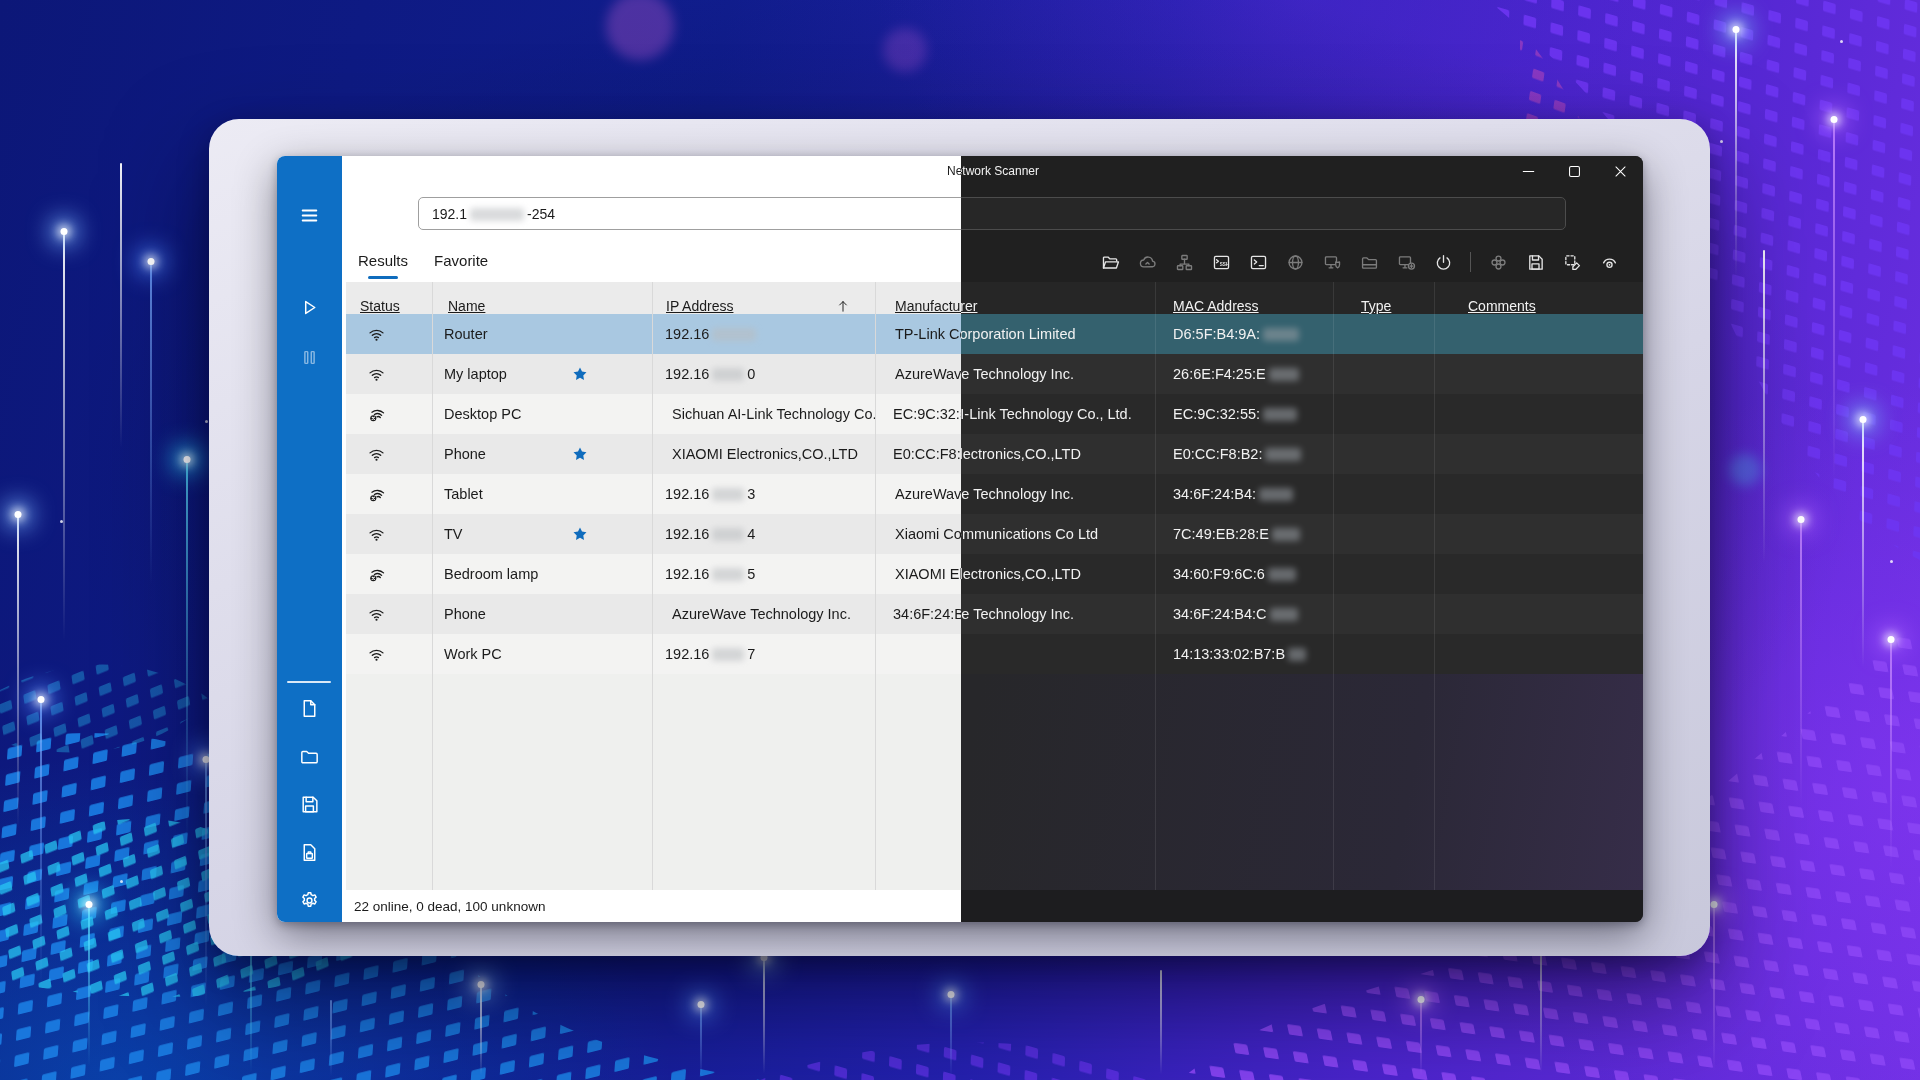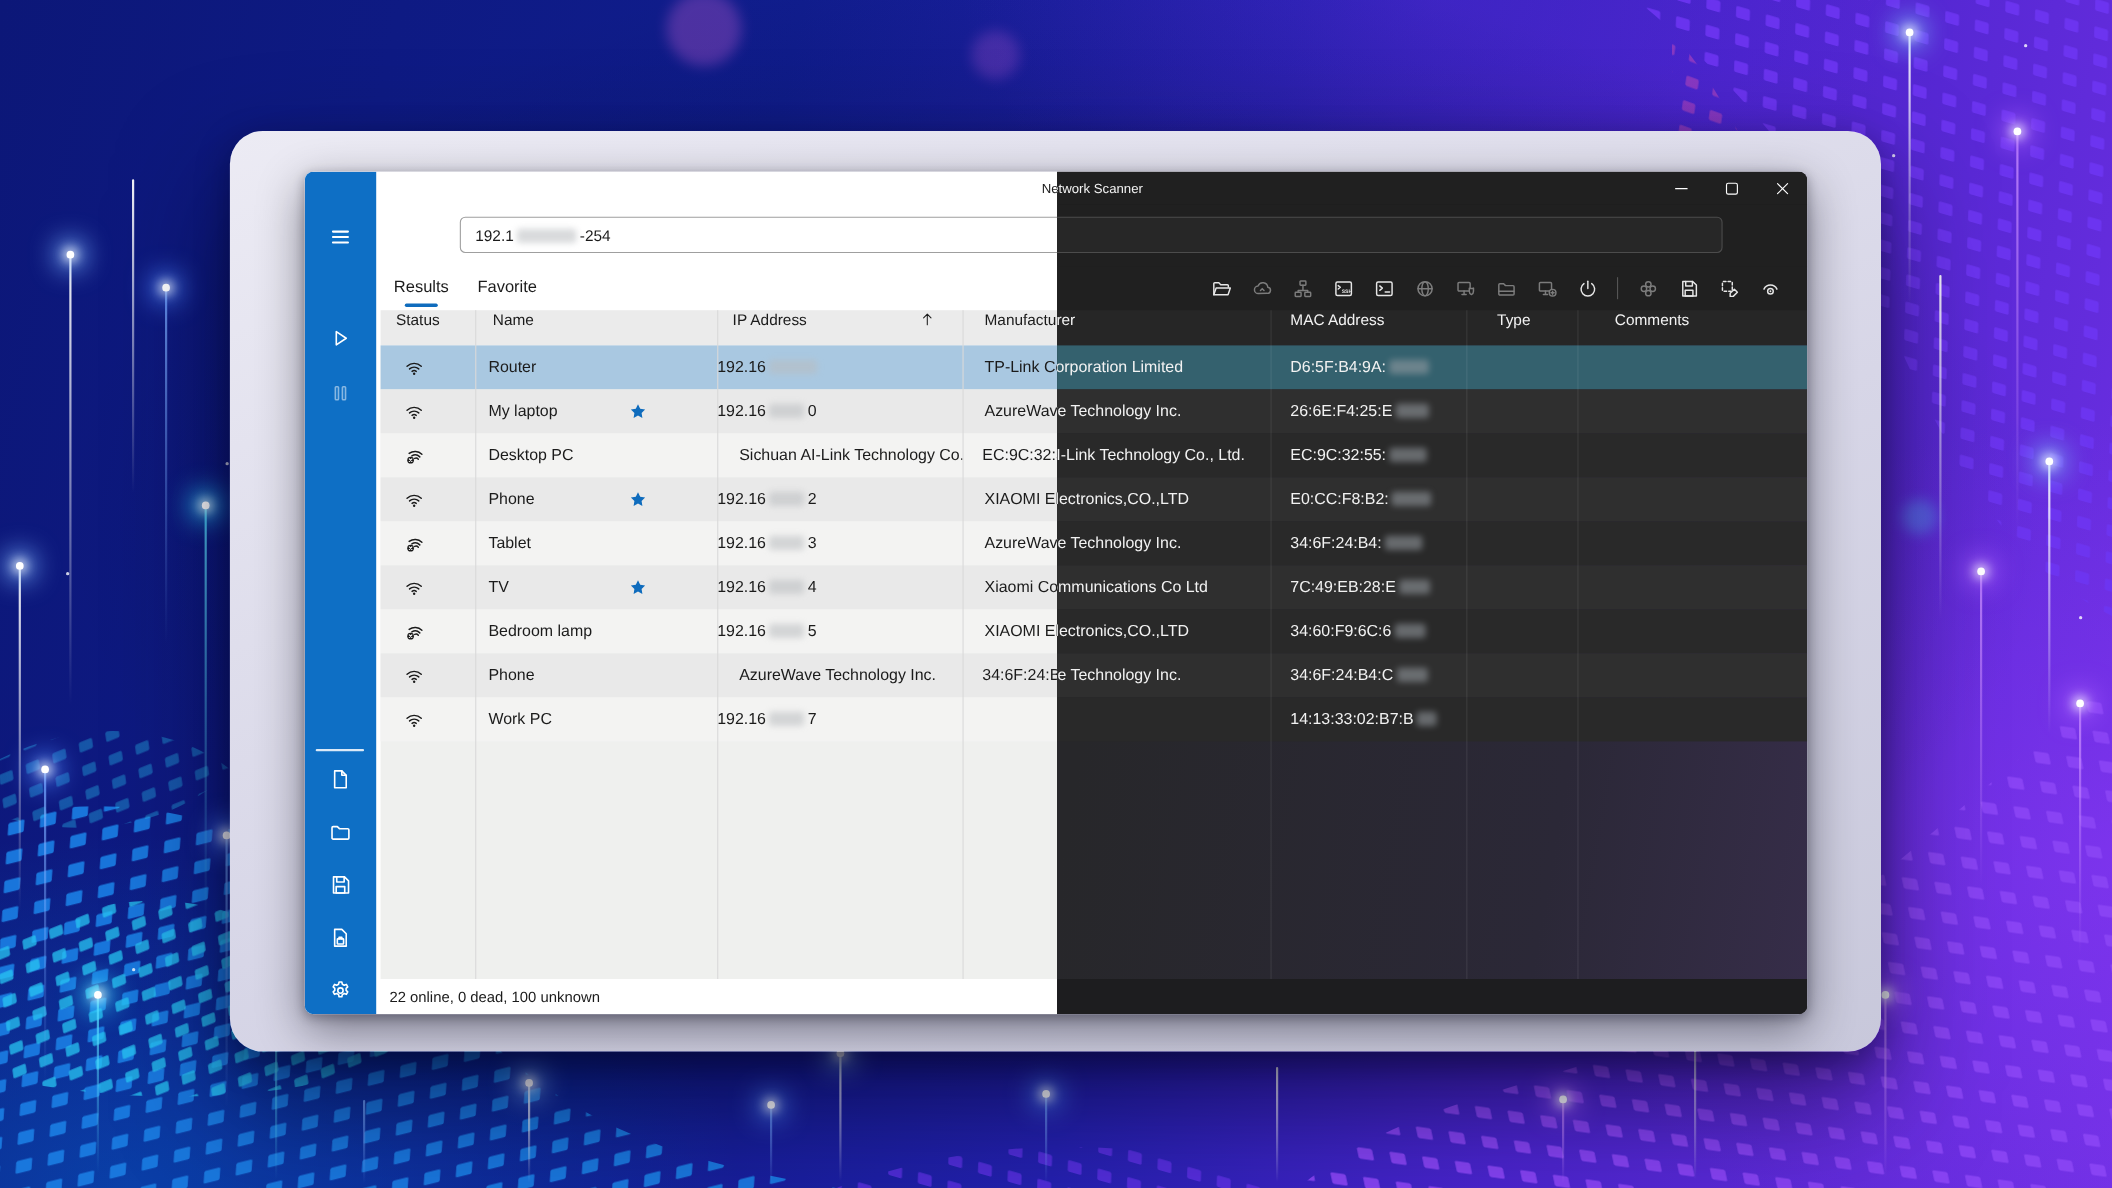--- a/index.html
+++ b/index.html
@@ -71,31 +71,31 @@
   .tb-btn{width:28px;height:28px;border:0;background:transparent;padding:0;
     display:flex;align-items:center;justify-content:center;color:var(--icon);}
   .tb-btn.dim{color:#7c7c7c;}
   .tb-btn svg{width:19px;height:19px;}
   .tb-sep{width:1px;height:20px;background:rgba(150,150,150,.45);margin:0 4px;}
 
   
   .thead{position:absolute;left:69px;top:126px;width:1297px;height:32px;background:var(--header-bg);
     display:grid;grid-template-columns:86px 220px 223px 280px 178px 101px 209px;
     font-size:14px;color:var(--text);}
-  .th{display:flex;align-items:flex-start;position:relative;}
+  .th{display:flex;align-items:flex-end;position:relative;text-decoration:underline;}
   .th .sort{position:absolute;right:24px;color:var(--text);}
   .th .sort svg{width:16px;height:16px;display:block;}
   .tbody{position:absolute;left:69px;top:158px;width:1297px;height:576px;background:var(--empty-bg);}
   .row{display:grid;grid-template-columns:86px 220px 223px 280px 178px 101px 209px;height:40px;
     font-size:14.5px;color:var(--text);}
   .row.alt-a{background:var(--row-a);} .row.alt-b{background:var(--row-b);}
   .row.selected{background:var(--sel);}
   .cell{display:flex;align-items:center;overflow:hidden;white-space:nowrap;position:relative;}
   .cell.status{padding-left:21px;} .cell.name{padding-left:12px;}
-  .cell.ip{} .cell.mfr{padding-left:20px;} .cell.mac{padding-left:18px;}
+  .cell.ip{padding-left:13px;} .cell.mfr{padding-left:20px;} .cell.mac{padding-left:18px;}
   .cell .wifi-ic{width:19px;height:19px;color:var(--text);}
   .cell .wifi-ic svg{width:19px;height:19px;display:block;}
   .star{position:absolute;left:140px;top:12px;width:16px;height:16px;color:var(--accent);}
   .star svg{width:16px;height:16px;display:block;}
   .redact{display:inline-block;height:13px;border-radius:3px;background:var(--redact);
     opacity:.55;filter:blur(3px);margin:0 3px;vertical-align:-2px;}
   .vline{position:absolute;top:126px;height:608px;width:1px;background:var(--line);}
 
   .statusbar{position:absolute;left:65px;bottom:0;right:0;height:32px;background:var(--status-bg);
     display:flex;align-items:center;padding-left:12px;font-size:13.5px;color:var(--text);}
@@ -481,23 +481,20 @@
               </span>
             </div>
             <div class="cell name">
               <span>Phone</span>
               <span class="star">
                 <svg viewBox="0 0 20 20" fill="none" stroke="currentColor" stroke-width="1.4" stroke-linecap="round" stroke-linejoin="round">
                   <path d="M10 1.9l2.5 5.1 5.6.8-4 4 .9 5.6-5-2.6-5 2.6.9-5.6-4-4 5.6-.8z" fill="currentColor" stroke="none"></path>
                 </svg>
               </span>
             </div>
-            <div class="cell ip">
-              <span>192.16<span class="redact" style="width:32px"></span>2</span>
-            </div>
             <div class="cell mfr">XIAOMI Electronics,CO.,LTD</div>
             <div class="cell mac">
               <span>E0:CC:F8:B2:<span class="redact" style="width:36px"></span></span>
             </div>
             <div class="cell type"></div>
             <div class="cell comments"></div>
           </div>
           <div class="row alt-b">
             <div class="cell status">
               <span class="wifi-ic">

